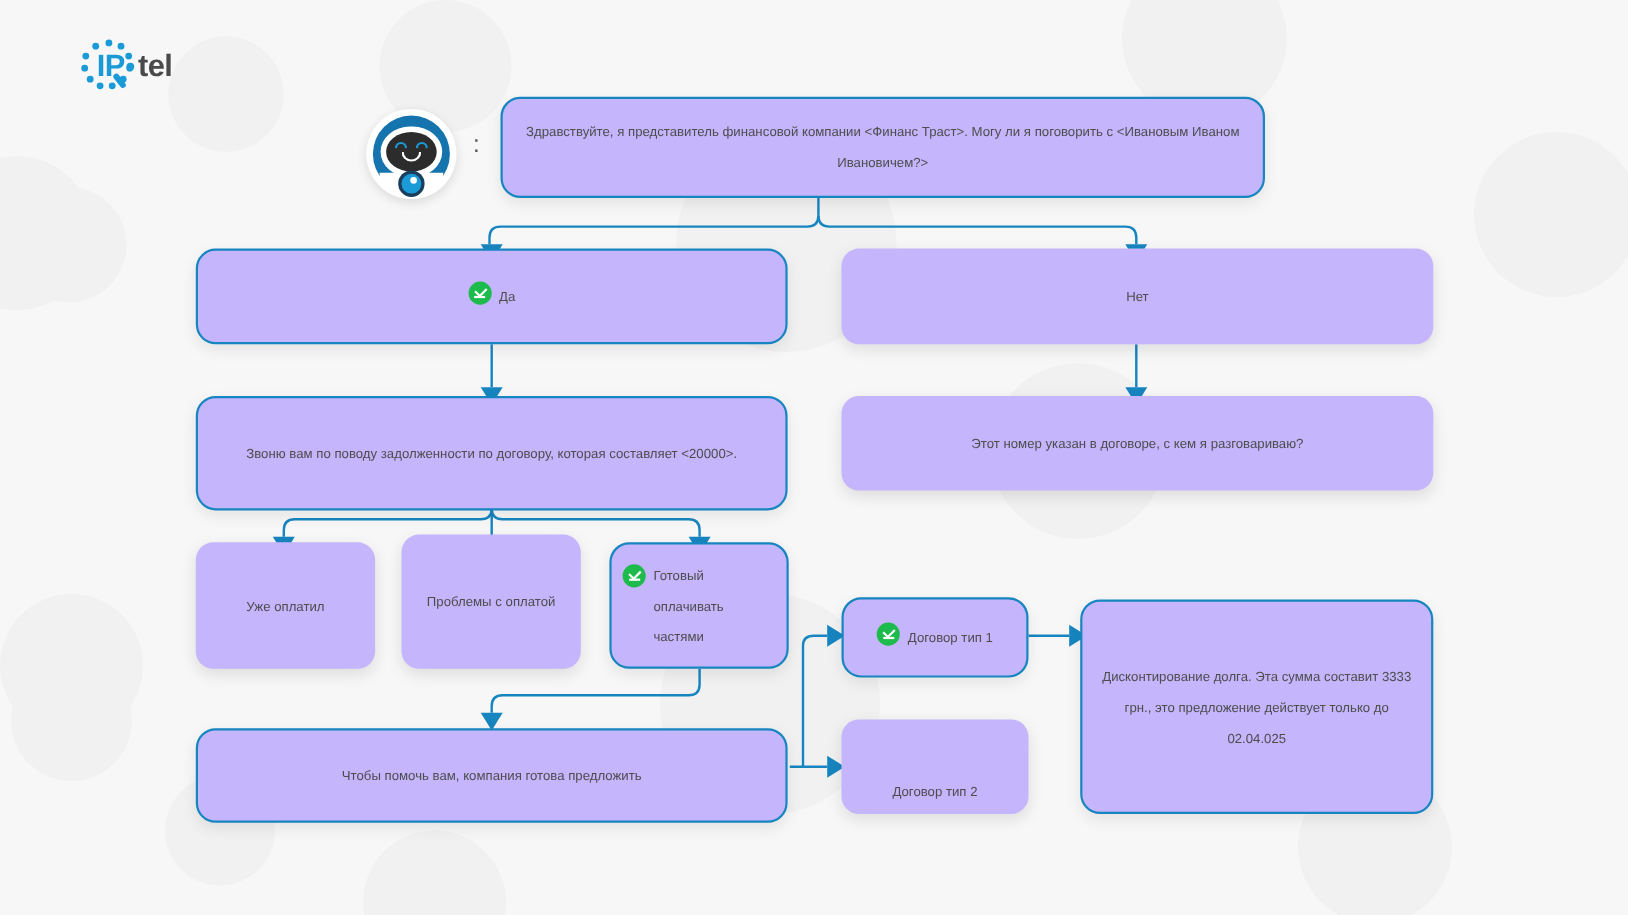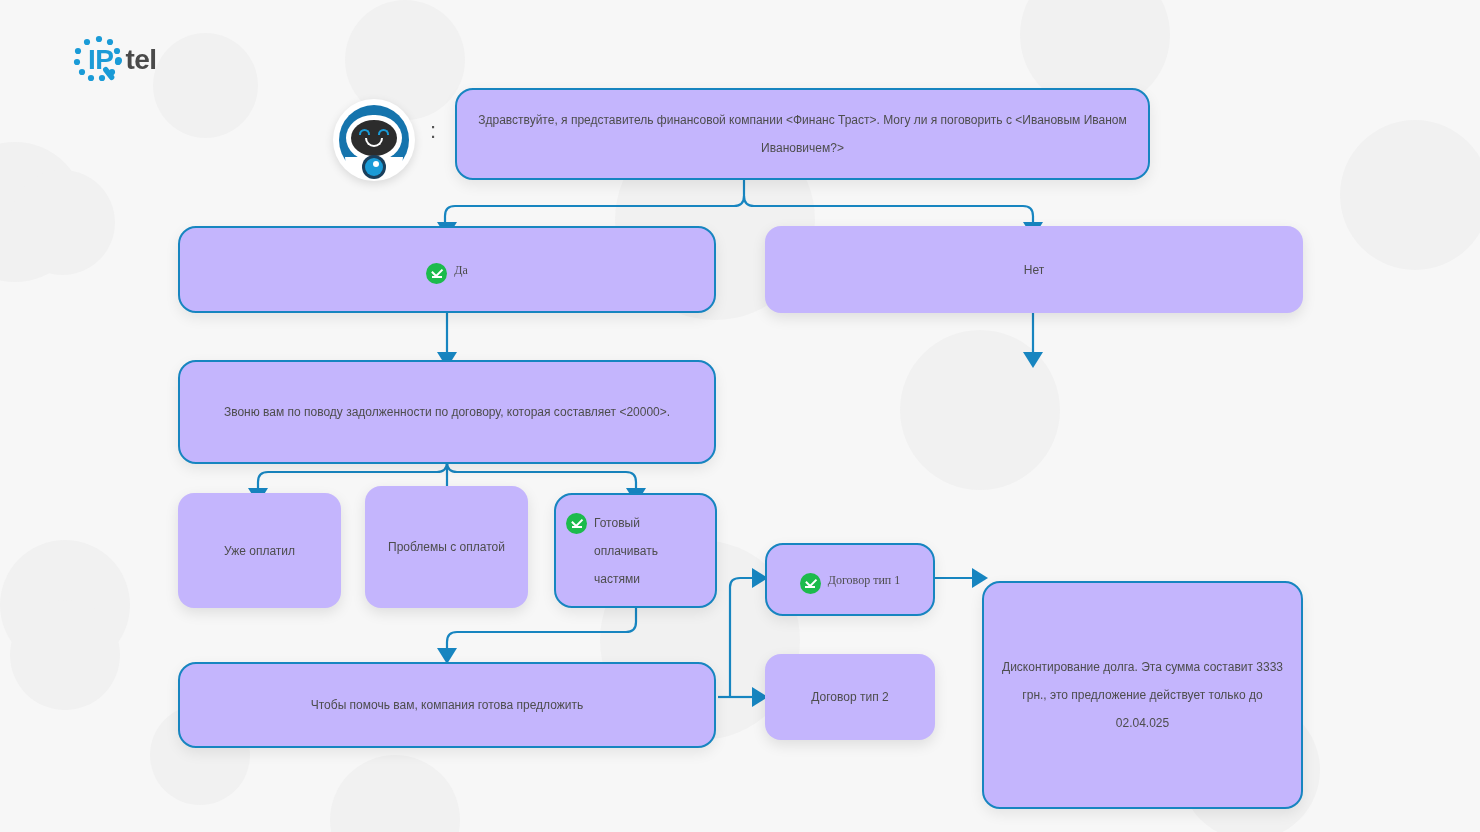--- a/index.html
+++ b/index.html
@@ -198,21 +198,21 @@
     left: 5.5px; top: 13px;
     width: 10px; height: 2px;
     background: #ffffff;
   }
 
   .inline-row {
     display: flex;
     align-items: flex-start;
     justify-content: center;
   }
-  .inline-row.center { align-items: flex-end; font-family: Liberation Serif, serif; }
+  .inline-row.center { align-items: flex-start; }
   .leftpad { text-align: left; }
 
   
   #wires {
     position: absolute;
     left: 0; top: 0;
     width: 1480px; height: 832px;
     pointer-events: none;
   }
 </style>
@@ -326,20 +326,23 @@
   </div>
 
   <div class="node plain" style="left:765px; top:226px; width:538px; height:87px;">
     <span class="txt">Нет</span>
   </div>
 
   <div class="node sel" style="left:178px; top:360px; width:538px; height:104px;">
     <span class="txt">Звоню вам по поводу задолженности по договору, которая составляет &lt;20000&gt;.</span>
   </div>
 
+  <div class="node plain" style="left:765px; top:360px; width:538px; height:86px;">
+    <span class="txt">Этот номер указан в договоре, с кем я разговариваю?</span>
+  </div>
 
   <div class="node plain" style="left:178px; top:493px; width:163px; height:115px;">
     <span class="txt">Уже оплатил</span>
   </div>
 
   <div class="node plain" style="left:365px; top:486px; width:163px; height:122px;">
     <span class="txt">Проблемы с оплатой</span>
   </div>
 
   <div class="node sel" style="left:554px; top:493px; width:163px; height:115px; padding:6px 10px;">
@@ -353,21 +356,21 @@
     <span class="txt">Чтобы помочь вам, компания готова предложить</span>
   </div>
 
   <div class="node sel" style="left:765px; top:543px; width:170px; height:73px; padding:6px 10px;">
     <span class="inline-row center">
       <span class="check"></span>
       <span class="txt leftpad">Договор тип 1</span>
     </span>
   </div>
 
-  <div class="node plain" style="left:765px; top:654px; width:170px; height:86px; padding:6px 22px;">
+  <div class="node plain" style="left:765px; top:654px; width:170px; height:86px; padding:6px 22px;align-items:flex-end;">
     <span class="txt leftpad">Договор тип 2</span>
   </div>
 
-  <div class="node sel" style="left:982px; top:545px; width:321px; height:228px;margin-top:36px;">
+  <div class="node sel" style="left:982px; top:545px; width:321px; height:195px;">
     <span class="txt">Дисконтирование долга. Эта сумма составит 3333 грн., это предложение действует только до 02.04.025</span>
   </div>
 
 </div>
 
 </body></html>

